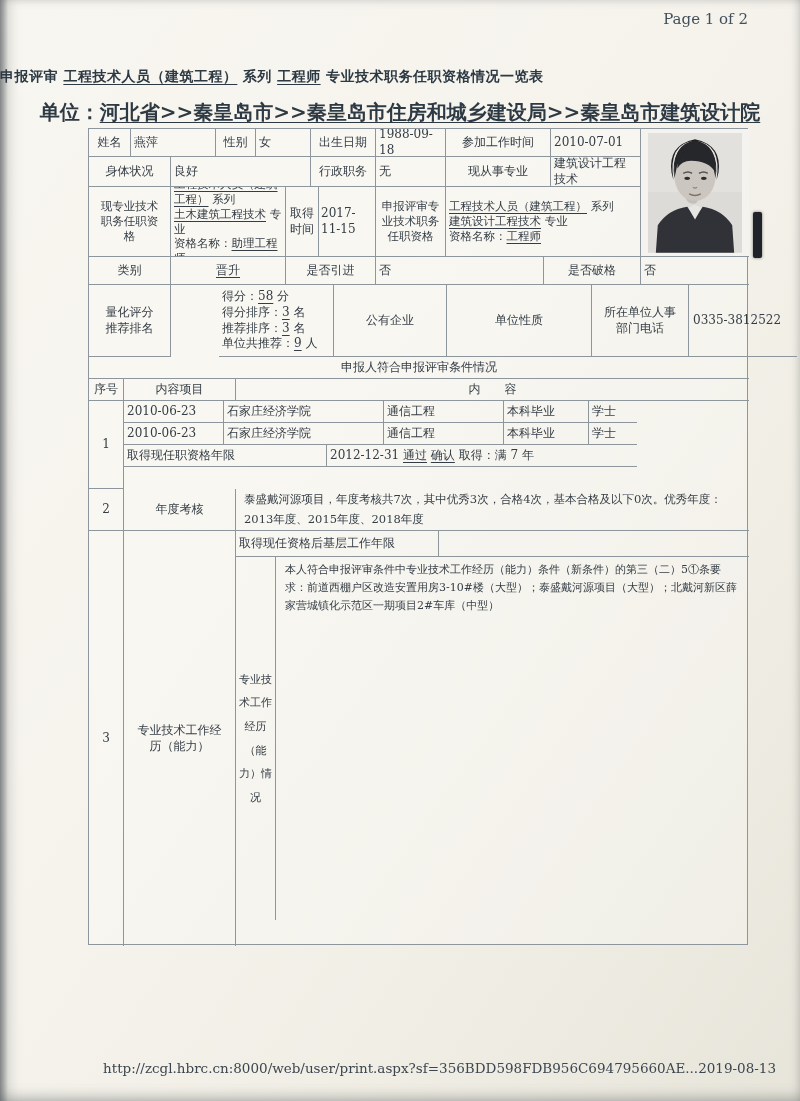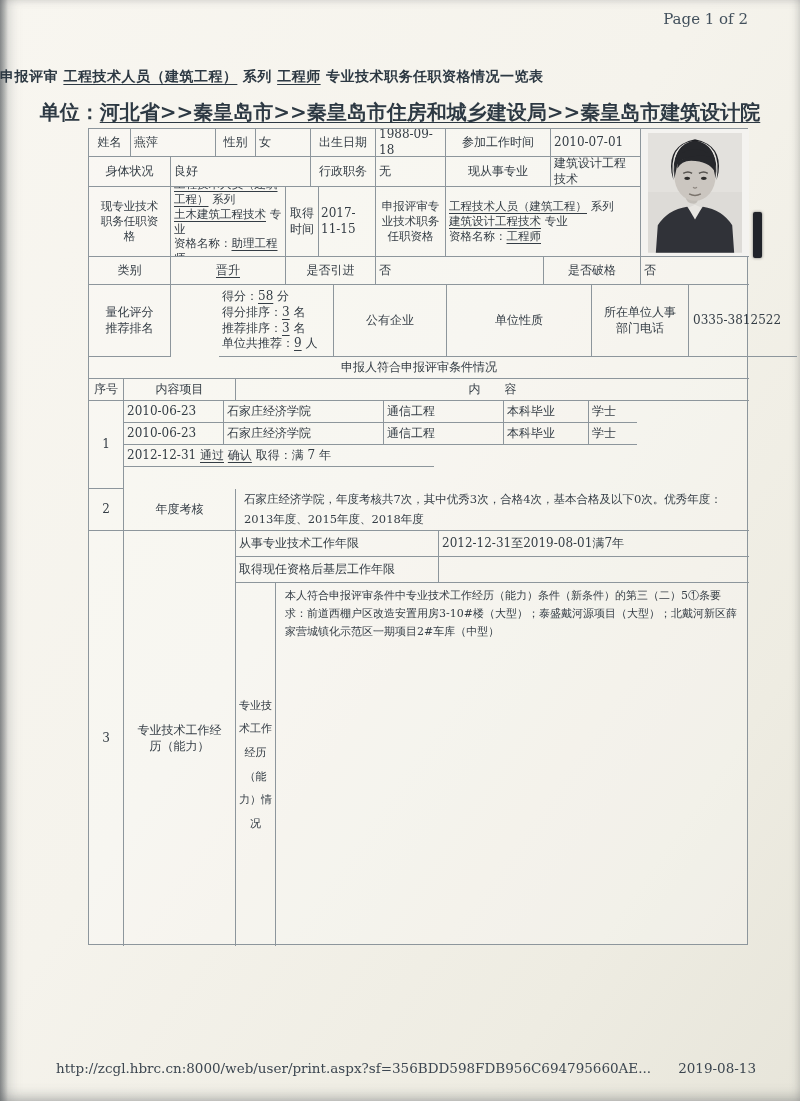--- a/index.html
+++ b/index.html
@@ -41,22 +41,22 @@
   .top-left{width:552px;}
   .photo-cell{width:108px;height:128px;box-sizing:border-box;border-bottom:1px solid #8d969c;
     display:flex;align-items:center;justify-content:center;background:#f4f3f0;padding:3px 7px;}
   .photo-cell svg{display:block;width:94px;height:120px;}
   .qual-cell{font-size:11.5px;line-height:1.28;}
   .score-cell{font-size:12px;line-height:1.32;margin-left:48px;}
   .small2{font-size:11.5px;}
   .side-narrow{font-size:11px;line-height:2.15;word-break:break-all;padding:6px 1px;}
   .bigtext{font-size:11px;line-height:1.65;word-break:break-all;padding:4px 8px 4px 9px;}
   .assess{font-size:11.5px;line-height:1.7;padding:2px 8px;}
-  .footer{position:absolute;top:1060px;left:56px;width:700px;font-size:13.5px;color:#3c4650;
-    display:flex;justify-content:space-between;}
+  .footer{position:absolute;top:1060px;left:76px;width:700px;font-size:13.5px;color:#3c4650;
+    display:flex;justify-content:flex-end;}
   .scan-mark{position:absolute;right:38px;top:212px;width:9px;height:46px;background:#20232a;
     border-radius:2px;box-shadow:0 0 3px rgba(30,30,30,.6);}
   .scan-smudge{position:absolute;left:0;top:0;width:8px;height:1101px;
     background:linear-gradient(90deg,rgba(70,75,80,.45),rgba(70,75,80,0));}
 </style>
 </head>
 <body>
 
 <div class="sheet">
   <div class="scan-smudge"></div>
@@ -177,42 +177,39 @@
           <div class="c cl no-r" style="width:48px;">学士</div>
         </div>
         <div class="row" style="height:22px;">
           <div class="c cl" style="width:100px;">2010-06-23</div>
           <div class="c cl" style="width:160px;">石家庄经济学院</div>
           <div class="c cl" style="width:120px;">通信工程</div>
           <div class="c cl" style="width:85px;">本科毕业</div>
           <div class="c cl no-r" style="width:48px;">学士</div>
         </div>
         <div class="row" style="height:22px;">
+          <div class="c cl" style="width:203px;">取得现任职资格年限</div>
           <div class="c cl no-r" style="width:310px;">
             <div><span>2012-12-31</span> <span class="u">通过</span> <span class="u">确认</span> <span>取得：满 7 年</span></div>
           </div>
         </div>
       </div>
     </div>
 
     <div class="row" style="height:42px;">
       <div class="c" style="width:35px;">2</div>
       <div class="c" style="width:112px;">年度考核</div>
-      <div class="c cl assess no-r" style="width:513px;">石家庄经济学院，年度考核共7次，其中优秀3次，合格4次，基本合格及以下0次。优秀年度：2013年度、2015年度、2018年度</div>
+      <div class="c cl assess no-r" style="width:513px;">泰盛戴河源项目，年度考核共7次，其中优秀3次，合格4次，基本合格及以下0次。优秀年度：2013年度、2015年度、2018年度</div>
     </div>
 
     <div class="row" style="height:415px;">
       <div class="c no-b" style="width:35px;">3</div>
       <div class="c no-b" style="width:112px;padding:1px 10px;">专业技术工作经历（能力）</div>
       <div class="wrapcell" style="width:513px;">
         <div class="row" style="height:26px;">
-          <div class="c cl" style="width:203px;">从事专业技术工作年限</div>
-          <div class="c cl no-r" style="width:310px;">2012-12-31至2019-08-01满7年</div>
-        </div>
-        <div class="row" style="height:26px;">
           <div class="c cl" style="width:203px;">取得现任资格后基层工作年限</div>
           <div class="c cl no-r" style="width:310px;"></div>
         </div>
         <div class="row" style="height:363px;">
           <div class="c side-narrow no-b" style="width:40px;">专业技术工作经历（能力）情况</div>
           <div class="c cl ct bigtext no-r no-b" style="width:473px;">本人符合申报评审条件中专业技术工作经历（能力）条件（新条件）的第三（二）5①条要求：前道西棚户区改造安置用房3-10#楼（大型）；泰盛戴河源项目（大型）；北戴河新区薛家营城镇化示范区一期项目2#车库（中型）</div>
         </div>
       </div>
     </div>
 

